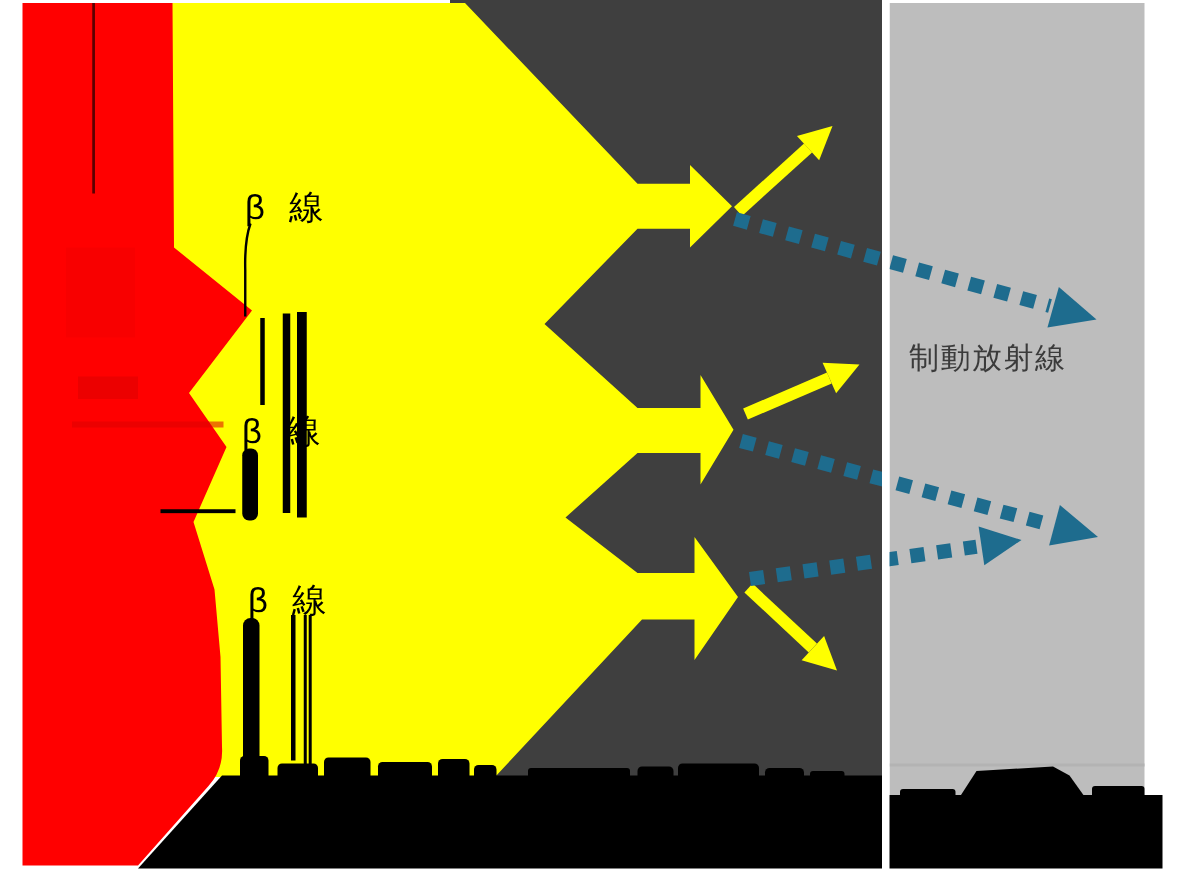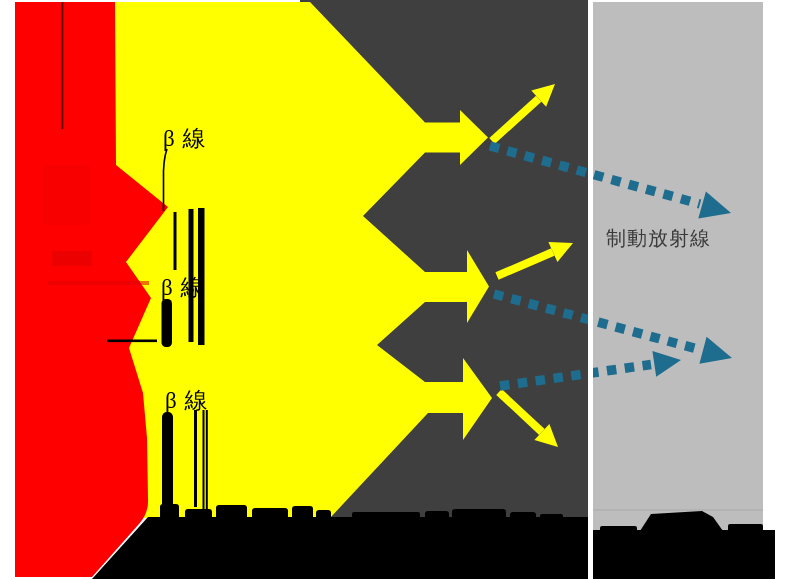--- a/index.html
+++ b/index.html
@@ -1,16 +1,16 @@
 <!DOCTYPE html>
 <html><head>
 <meta charset="utf-8">
 <style>
   html,body{margin:0;padding:0;background:#fff;width:786px;height:580px;overflow:hidden;}
-  .stage{width:786px;height:580px;position:relative;font-family:Liberation Serif, serif;}
+  .stage{width:786px;height:580px;position:relative;font-family:Liberation Mono, monospace;}
   svg{display:block;}
   .ink{fill:#000;}
   .beam-stroke{stroke-width:8;stroke-linecap:butt;fill:none;}
   .photon-dash{stroke-width:9.5;stroke-dasharray:9.5 8.5;fill:none;}
   .track{fill:#000;stroke:none;}
   .leader{stroke:#000;stroke-width:1.6;fill:none;}
   .beta-label{font-size:23px;fill:#000;letter-spacing:1px;}
   .caption-label{font-size:20px;letter-spacing:1px;}
   .faint-mark{fill:#DD0000;}
   .divider-line{fill:#5A0000;}

